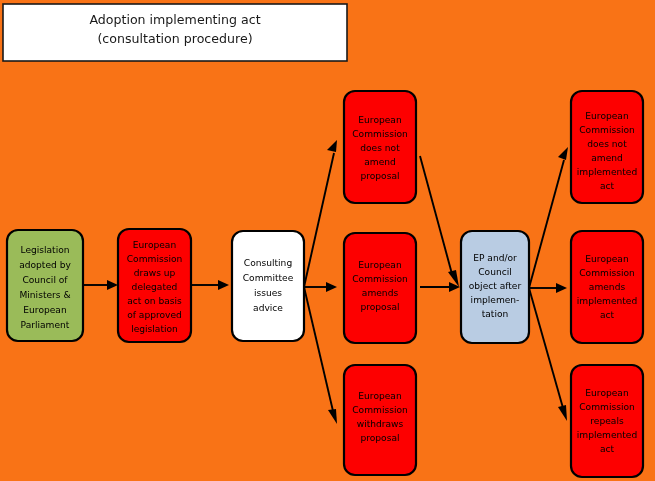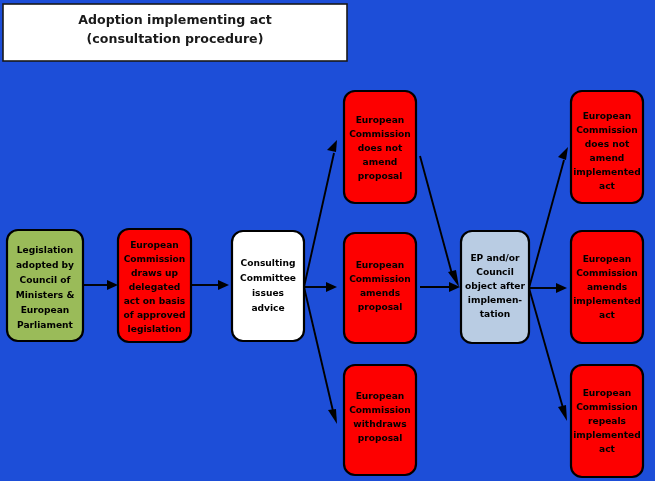--- a/index.html
+++ b/index.html
@@ -10,22 +10,21 @@
   body {
     width: 655px;
     height: 481px;
     font-family: "DejaVu Sans", sans-serif;
     overflow: hidden;
   }
   #diagram-root {
     position: relative;
     width: 655px;
     height: 481px;
-    background: #1d4ed8;
-    font-weight: bold;
+    background: #f97316;
   }
   svg.canvas {
     position: absolute;
     top: 0;
     left: 0;
     width: 655px;
     height: 481px;
   }
   .node-label {
     font-family: "DejaVu Sans", sans-serif;

